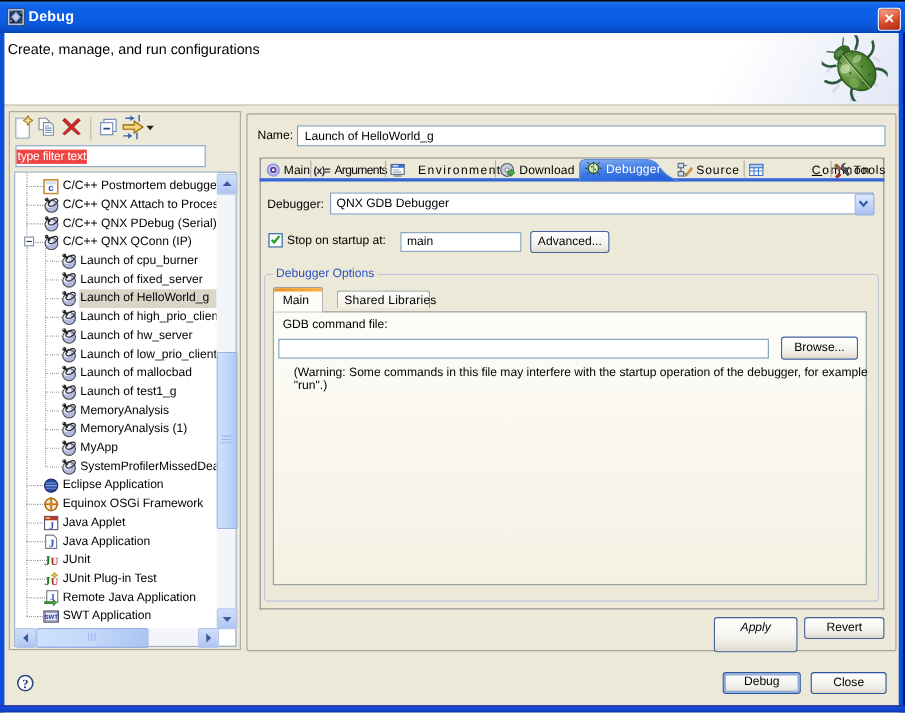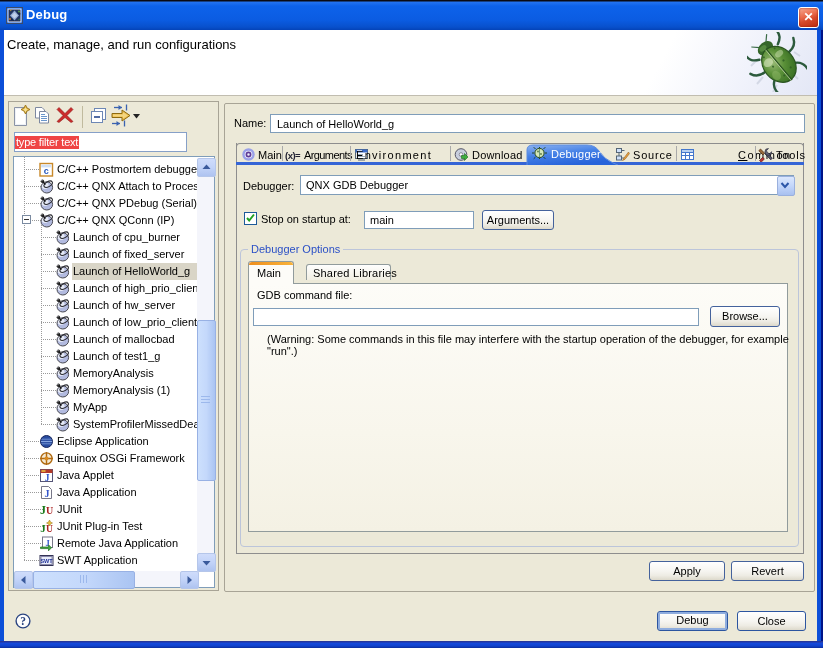--- a/index.html
+++ b/index.html
@@ -447,21 +447,21 @@
   <div class="abs tlab" style="left:258px;">Main</div>
   <div class="abs" style="left:285px;top:150px;font-size:9.5px;color:#223;font-weight:bold;letter-spacing:-0.5px;">(x)=</div>
   <div class="abs tlab" style="left:304px;letter-spacing:-0.6px;">Arguments</div>
   <svg class="abs" style="left:354px;top:147px" width="15" height="15" viewBox="0 0 15 15">
       <rect x="1.5" y="2.5" width="12" height="9" fill="#fff" stroke="#567"></rect>
 <rect x="1.5" y="2.5" width="12" height="3" fill="#3a6ac8"></rect>
 <path d="M3 3.8 h5" stroke="#fff" stroke-width="1"></path>
 <path d="M3 7.5 h6 M3 9.5 h8" stroke="#9ab"></path>
       <path d="M4 13 h7" stroke="#567"></path>
     </svg>
-  <div class="abs tlab" style="left:356px;letter-spacing:1.3px;">Environment</div>
+  <div class="abs tlab" style="left:380px;letter-spacing:1.3px;">Environment</div>
   <svg class="abs" style="left:454px;top:147px" width="15" height="15" viewBox="0 0 15 15">
       <circle cx="7" cy="7.5" r="5.8" fill="#c8cede" stroke="#556"></circle>
       <circle cx="7" cy="7.5" r="1.8" fill="#fff" stroke="#889"></circle>
 <path d="M7.5 8.5 h3 v-2 l3.5 3.5 -3.5 3.5 v-2 h-3 z" fill="#3fae3f" stroke="#1c6c1c" stroke-width="0.6"></path>
     </svg>
   <div class="abs tlab" style="left:472px;letter-spacing:0.2px;">Download</div>
   <svg class="abs" style="left:615px;top:147px" width="15" height="15" viewBox="0 0 15 15">
       <rect x="1.5" y="1.5" width="5" height="4" fill="#cfe0f8" stroke="#567"></rect>
 <rect x="1.5" y="9" width="5" height="4" fill="#cfe0f8" stroke="#567"></rect>
 <path d="M4 5.5 v3.5 M6.5 3.5 h3 M6.5 11 h3" stroke="#567" fill="none"></path>
@@ -521,42 +521,42 @@
   </div>
 
   <div class="abs" style="left:244px;top:212px;width:13px;height:13px;background:#fff;border:1px solid #1d5a99;box-sizing:border-box;">
     <svg width="11" height="11" viewBox="0 0 11 11">
         <path d="M2 5 L4.2 7.5 L9 1.5" fill="none" stroke="#21a121" stroke-width="2"></path>
       </svg>
   </div>
   <div class="abs" style="left:261px;top:213px;">Stop on startup at:</div>
   <div class="abs tfield" style="left:364px;top:211px;width:110px;height:18px;"></div>
   <div class="abs" style="left:370px;top:214px;">main</div>
-  <div class="abs xpbtn" style="left:482px;top:210px;width:72px;height:20px;line-height:18px;">Arguments...</div>
+  <div class="abs xpbtn" style="left:482px;top:210px;width:72px;height:20px;line-height:18px;">Advanced...</div>
 
   <div class="abs" style="left:240px;top:249px;width:559px;height:298px;border:1px solid #bcc5da;border-radius:4px;box-sizing:border-box;"></div>
   <div class="abs" style="left:248px;top:243px;background:#ECE9D8;padding:0 3px;color:#2b50c6;">Debugger Options</div>
 
   <div class="abs" style="left:248px;top:261px;width:46px;height:22px;background:#fdfcf8;border:1px solid #919b9c;border-bottom:none;border-radius:3px 3px 0 0;box-sizing:border-box;">
     <div style="height:3px;background:linear-gradient(90deg,#ee8f1e,#f8b23a);border-radius:3px 3px 0 0;"></div>
     <div style="padding:2px 0 0 8px;">Main</div>
   </div>
   <div class="abs" style="left:306px;top:264px;width:85px;height:16px;background:linear-gradient(180deg,#fefefe,#f1eee2);border:1px solid #919b9c;border-bottom:none;border-radius:3px 3px 0 0;box-sizing:border-box;">
     <div style="padding:2px 0 0 6px;white-space:nowrap;letter-spacing:0.2px;">Shared Libraries</div>
   </div>
 
   <div class="abs" style="left:248px;top:283px;width:540px;height:249px;background:linear-gradient(180deg,#fdfcf8 0%,#f8f6ec 60%,#f4f1e4 100%);border:1px solid #919b9c;box-sizing:border-box;"></div>
   <div class="abs" style="left:249px;top:283px;width:44px;height:1px;background:#fdfcf8;"></div>
 
   <div class="abs" style="left:257px;top:289px;">GDB command file:</div>
   <div class="abs tfield" style="left:253px;top:308px;width:446px;height:18px;"></div>
   <div class="abs xpbtn" style="left:710px;top:306px;width:70px;height:21px;line-height:19px;">Browse...</div>
   <div class="abs" style="left:251px;top:333px;width:562px;line-height:12px;margin-left:16px;">(Warning: Some commands in this file may interfere with the startup operation of the debugger, for example<br>"run".)</div>
 
-  <div class="abs xpbtn" style="left:649px;top:561px;width:76px;height:20px;line-height:18px;">Apply</div>
+  <div class="abs xpbtn" style="left:649px;top:561px;width:76px;height:32px;line-height:18px;font-style:italic;">Apply</div>
   <div class="abs xpbtn" style="left:731px;top:561px;width:73px;height:20px;line-height:18px;">Revert</div>
 
   <svg class="abs" style="left:15px;top:613px" width="16" height="16" viewBox="0 0 16 16">
     <circle cx="8" cy="8" r="6.9" fill="#fdfdfd" stroke="#2a4480" stroke-width="1.4"></circle>
     <text x="8" y="12.2" font-size="11.5" font-family="Liberation Serif" font-weight="bold" fill="#26407c" text-anchor="middle">?</text>
   </svg>
   <div class="abs xpbtn" style="left:657px;top:611px;width:71px;height:20px;line-height:17px;border:1px solid #2c55a0;box-shadow:inset 0 0 0 2px #8fadde;">Debug</div>
   <div class="abs xpbtn" style="left:737px;top:611px;width:69px;height:20px;line-height:18px;border-color:#2c55a0;">Close</div>
 </div>
 

